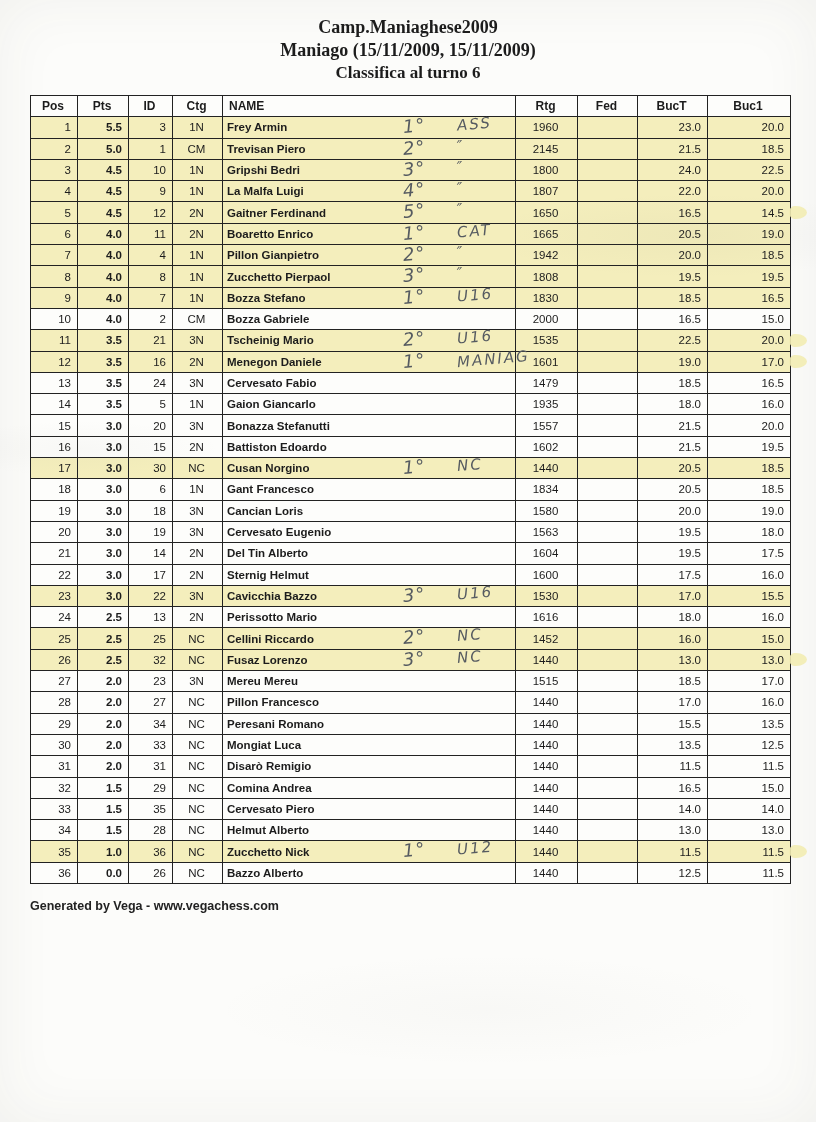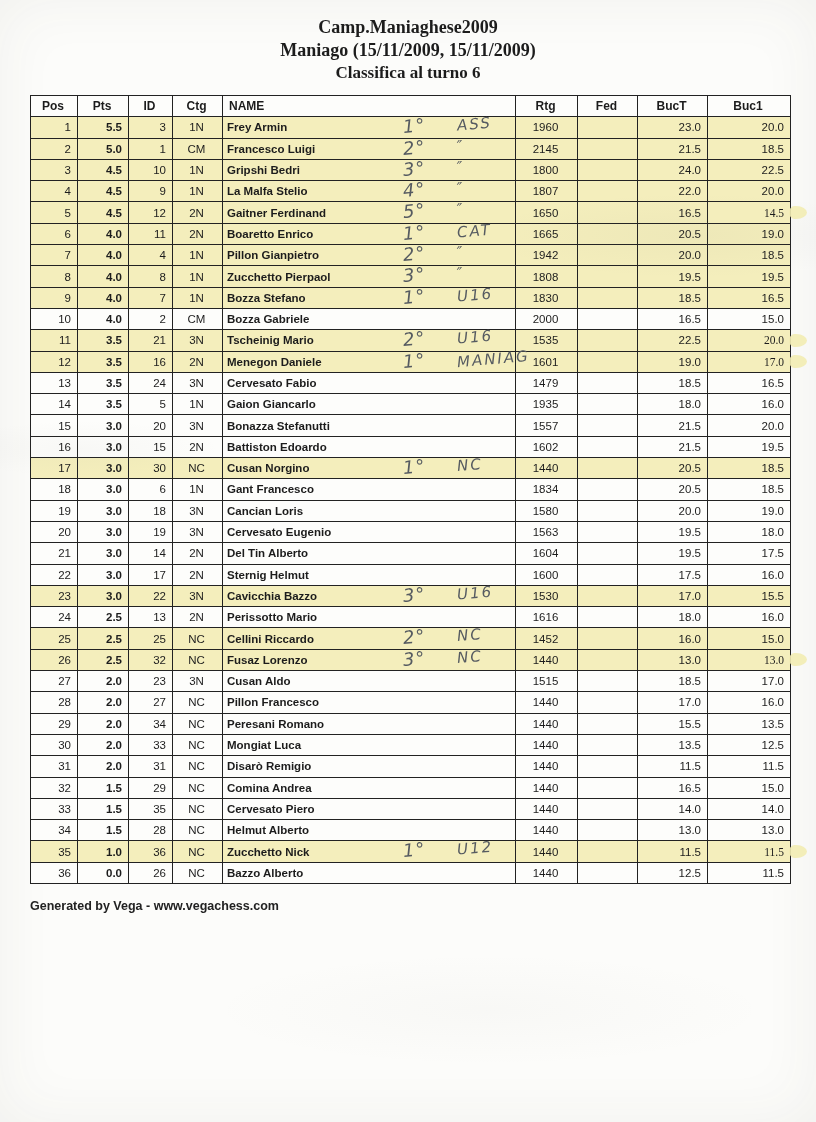--- a/index.html
+++ b/index.html
@@ -42,21 +42,21 @@
     overflow:visible;
     white-space:nowrap;
   }
   .standings th{font-weight:bold;text-align:center;font-size:12px;}
   .standings th.h-name{text-align:left;padding-left:6px;}
   td.a-right{text-align:right;}
   td.a-center{text-align:center;}
   td.cell-pts{font-weight:bold;text-align:right;}
   td.cell-name{font-weight:bold;position:relative;}
   tr.hl td{background:#f4eebc;}
-  tr.hl.tail td:last-child{position:relative;font-family:Liberation Serif, serif;}
+  tr.hl.tail td:last-child{position:relative;}
   tr.hl.tail td:last-child::after{
     content:"";position:absolute;left:99%;top:18%;width:18px;height:64%;
     background:#f2ecb2;border-radius:30% 60% 60% 30% / 50%;opacity:.9;
   }
   .note-place,.note-cat{
     position:absolute;top:-2px;
     font-family:"DejaVu Sans", sans-serif;
     font-style:italic;
     color:#565b61;
     font-weight:400;
@@ -124,21 +124,21 @@
     <td class="a-center"></td>
     <td class="a-right">23.0</td>
     <td class="a-right">20.0</td>
   </tr>
       <tr class="hl">
     <td class="a-right">2</td>
     <td class="cell-pts">5.0</td>
     <td class="a-right">1</td>
     <td class="a-center">CM</td>
     <td class="cell-name">
-      <span>Francesco Luigi</span>
+      <span>Trevisan Piero</span>
       <span class="note-place">2°</span>
       <span class="note-cat">″</span>
     </td>
     <td class="a-center">2145</td>
     <td class="a-center"></td>
     <td class="a-right">21.5</td>
     <td class="a-right">18.5</td>
   </tr>
       <tr class="hl">
     <td class="a-right">3</td>
@@ -154,21 +154,21 @@
     <td class="a-center"></td>
     <td class="a-right">24.0</td>
     <td class="a-right">22.5</td>
   </tr>
       <tr class="hl">
     <td class="a-right">4</td>
     <td class="cell-pts">4.5</td>
     <td class="a-right">9</td>
     <td class="a-center">1N</td>
     <td class="cell-name">
-      <span>La Malfa Stelio</span>
+      <span>La Malfa Luigi</span>
       <span class="note-place">4°</span>
       <span class="note-cat">″</span>
     </td>
     <td class="a-center">1807</td>
     <td class="a-center"></td>
     <td class="a-right">22.0</td>
     <td class="a-right">20.0</td>
   </tr>
       <tr class="hl tail">
     <td class="a-right">5</td>
@@ -499,21 +499,21 @@
     <td class="a-center"></td>
     <td class="a-right">13.0</td>
     <td class="a-right">13.0</td>
   </tr>
       <tr>
     <td class="a-right">27</td>
     <td class="cell-pts">2.0</td>
     <td class="a-right">23</td>
     <td class="a-center">3N</td>
     <td class="cell-name">
-      <span>Cusan Aldo</span>
+      <span>Mereu Mereu</span>
       <span class="note-place"></span>
       <span class="note-cat"></span>
     </td>
     <td class="a-center">1515</td>
     <td class="a-center"></td>
     <td class="a-right">18.5</td>
     <td class="a-right">17.0</td>
   </tr>
       <tr>
     <td class="a-right">28</td>

